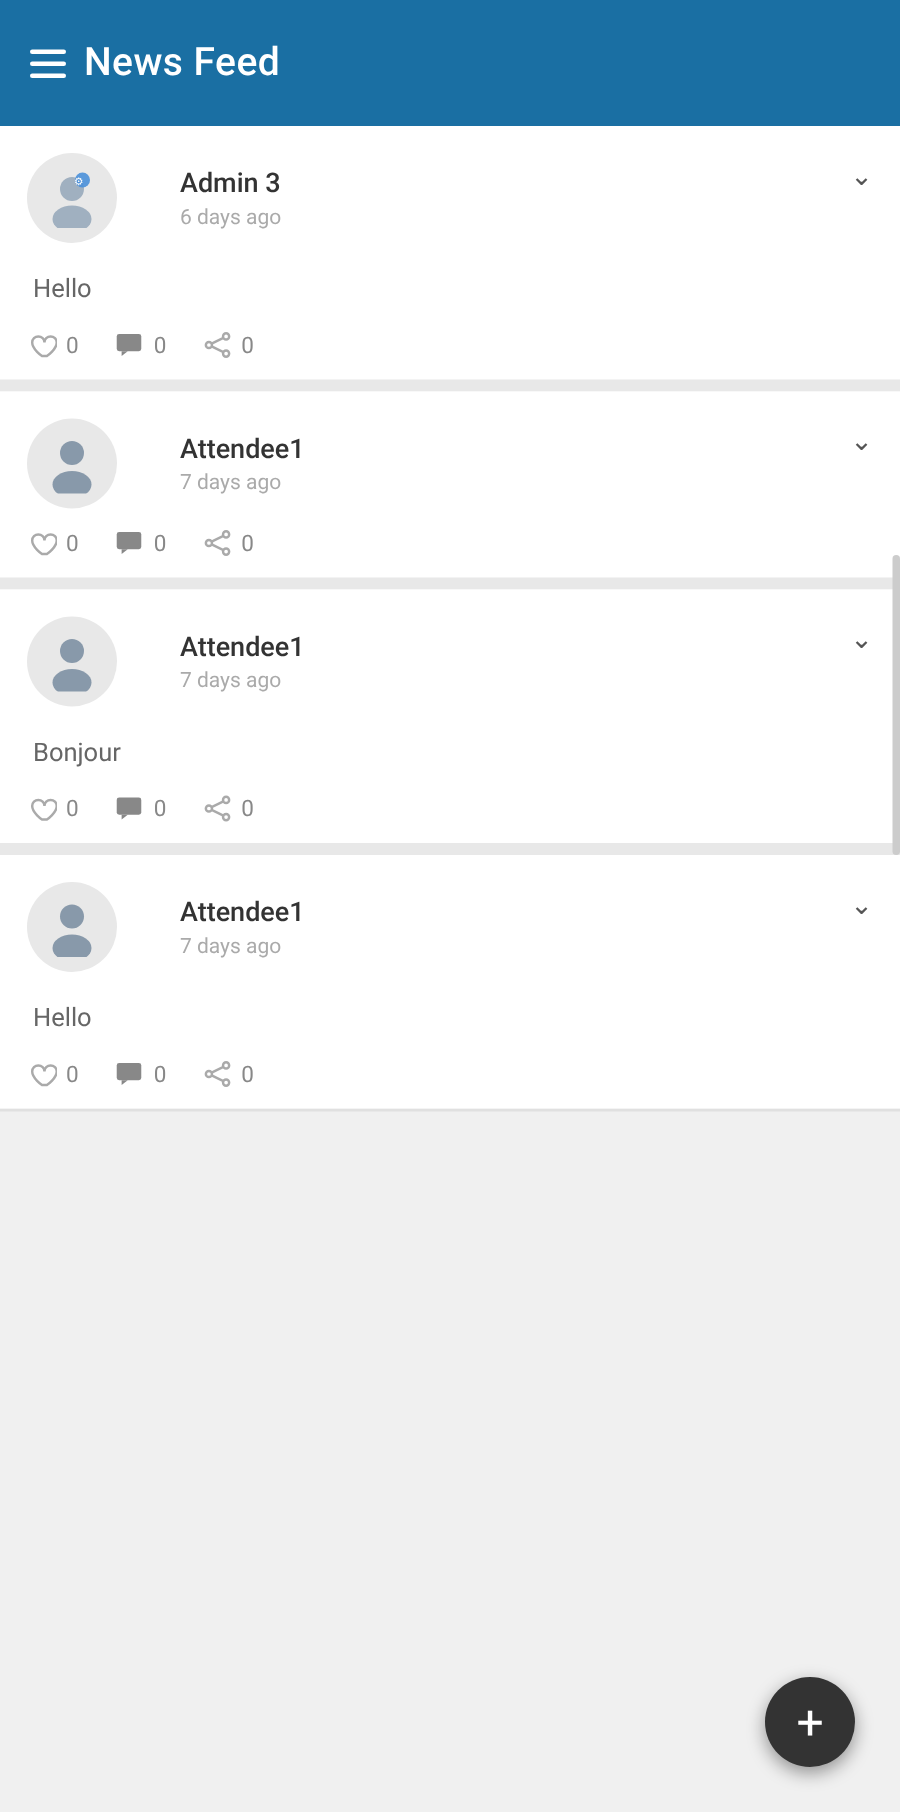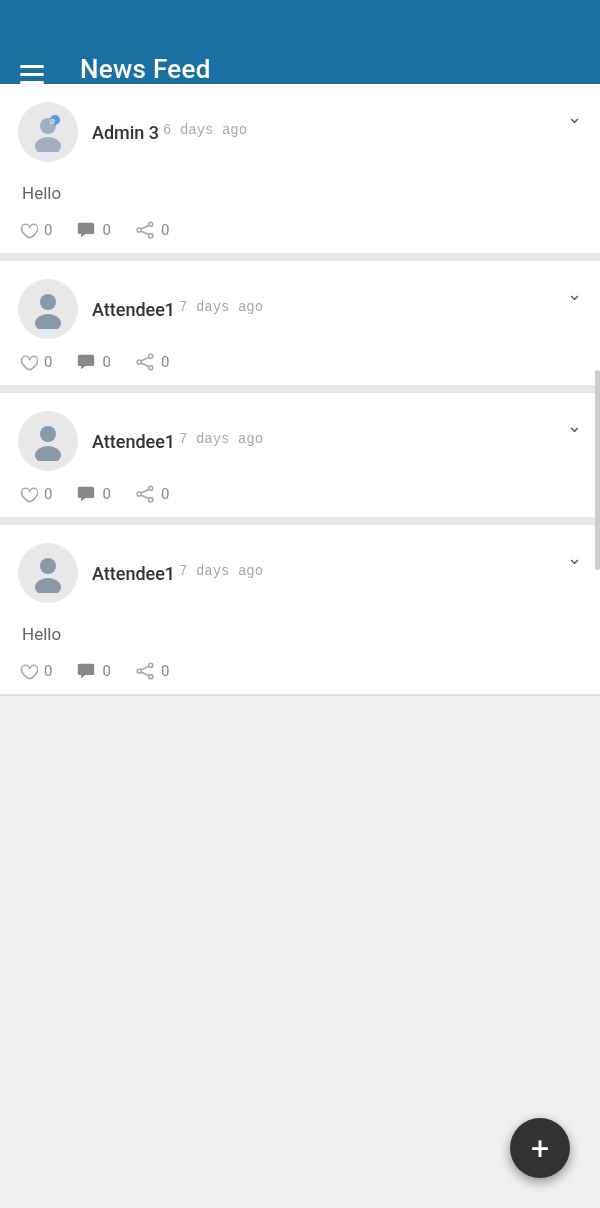--- a/index.html
+++ b/index.html
@@ -14,23 +14,23 @@
       min-height: 1208px;
       background: #f0f0f0;
       position: relative;
     }
 
     
     .header {
       background: #1a6fa3;
       height: 84px;
       display: flex;
-      align-items: flex-end;
+      align-items: center;
       padding: 0 20px;
-      gap: 36px;
+      gap: 12px;
     }
 
     .hamburger-icon {
       display: flex;
       flex-direction: column;
       gap: 5px;
       cursor: pointer;
     }
 
     .hamburger-icon span {
@@ -90,34 +90,34 @@
     }
 
     .avatar-admin svg,
     .avatar-attendee svg {
       width: 40px;
       height: 40px;
     }
 
     .user-info {
       display: flex;
-      flex-direction: row;
+      flex-direction: column;
       gap: 4px;
+      margin-left: 28px;
     }
 
     .user-name {
       font-size: 18px;
       font-weight: 500;
       color: #333;
     }
 
     .post-time {
       font-size: 14px;
       color: #aaa;
-      font-family: Liberation Mono, monospace;
     }
 
     .chevron-down {
       color: #555;
       font-size: 18px;
       cursor: pointer;
       margin-top: 4px;
     }
 
     .post-content {
@@ -310,20 +310,21 @@
       <ellipse cx="20" cy="34" rx="13" ry="9" fill="#8899aa"></ellipse>
     </svg>
           </div>
           <div class="user-info">
             <span class="user-name">Attendee1</span>
             <span class="post-time">7 days ago</span>
           </div>
         </div>
         <div class="chevron-down">⌄</div>
       </div>
+      <div class="post-content">Bonjour</div>
       <div class="feed-actions">
         <div class="action-item">
           <span class="action-icon">
             <svg width="20" height="18" viewBox="0 0 24 22" fill="none" xmlns="http://www.w3.org/2000/svg">
       <path d="M12 20s-8-5.5-8-11a5 5 0 0110 0 5 5 0 0110 0c0 5.5-8 11-8 11z" stroke="#aaa" stroke-width="2" fill="none"></path>
     </svg>
           </span>
           <span class="action-count">0</span>
         </div>
         <div class="action-item">

